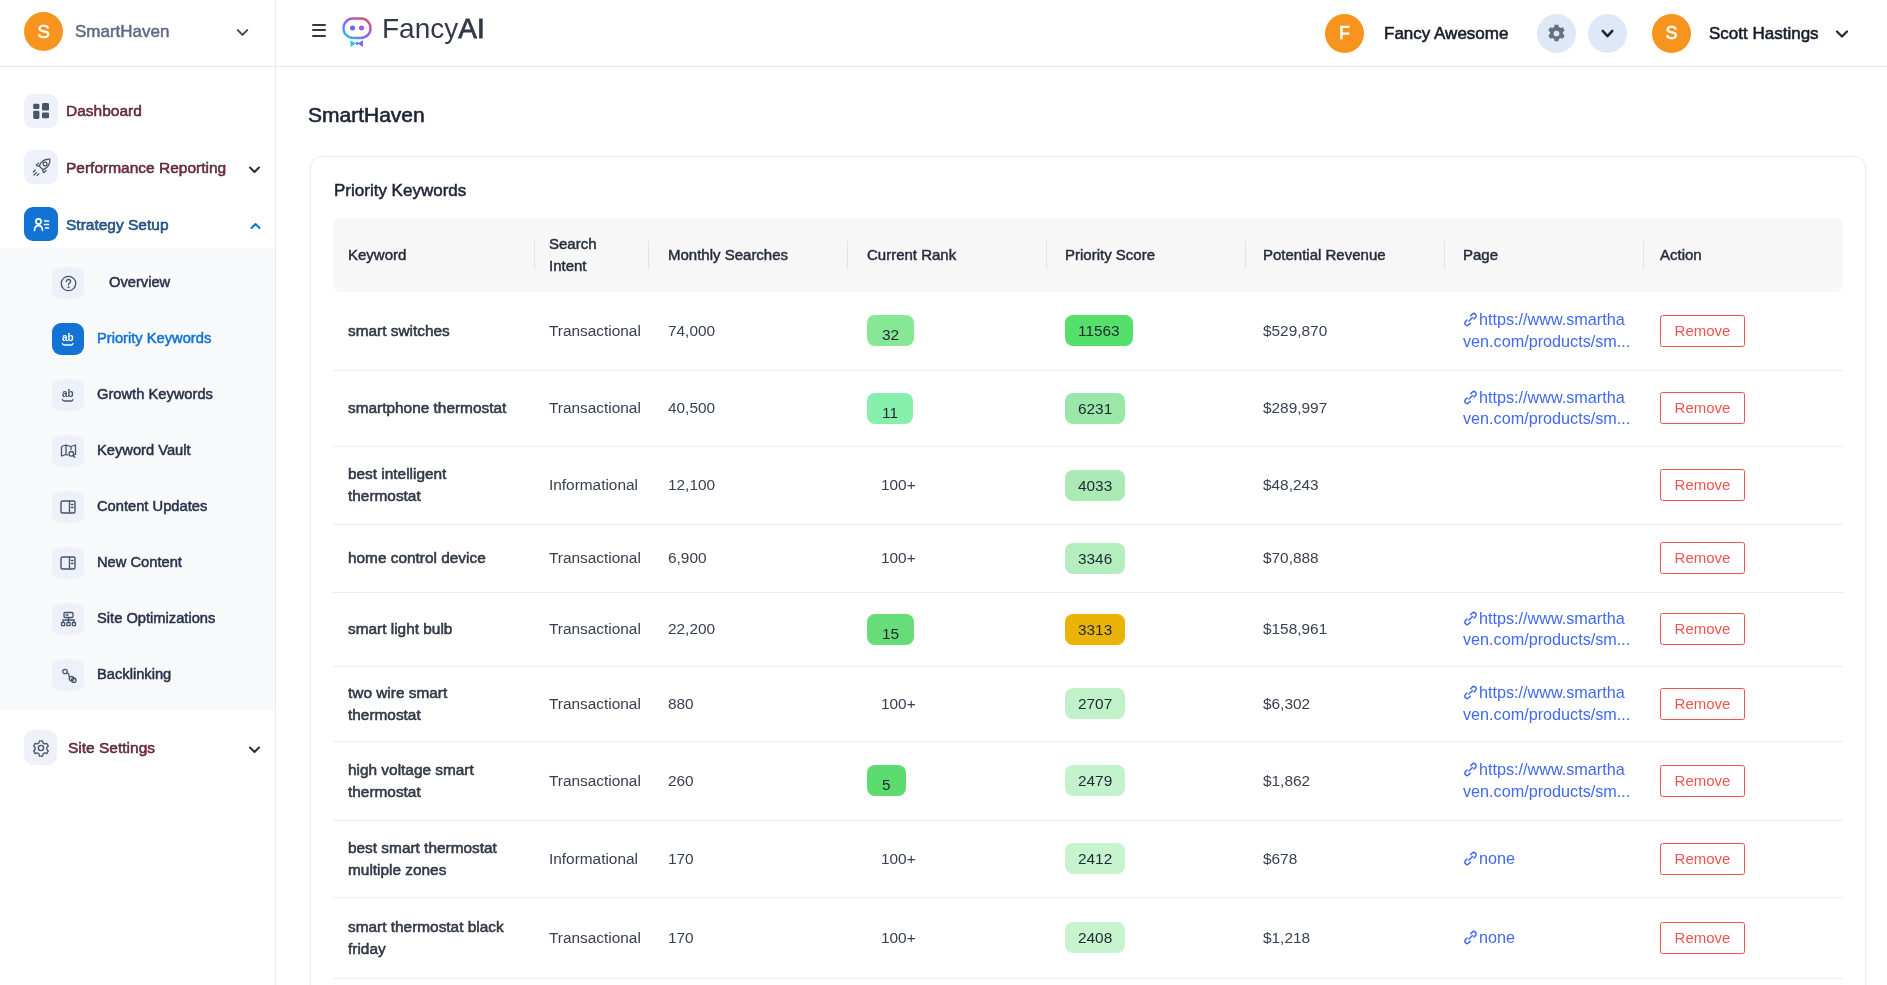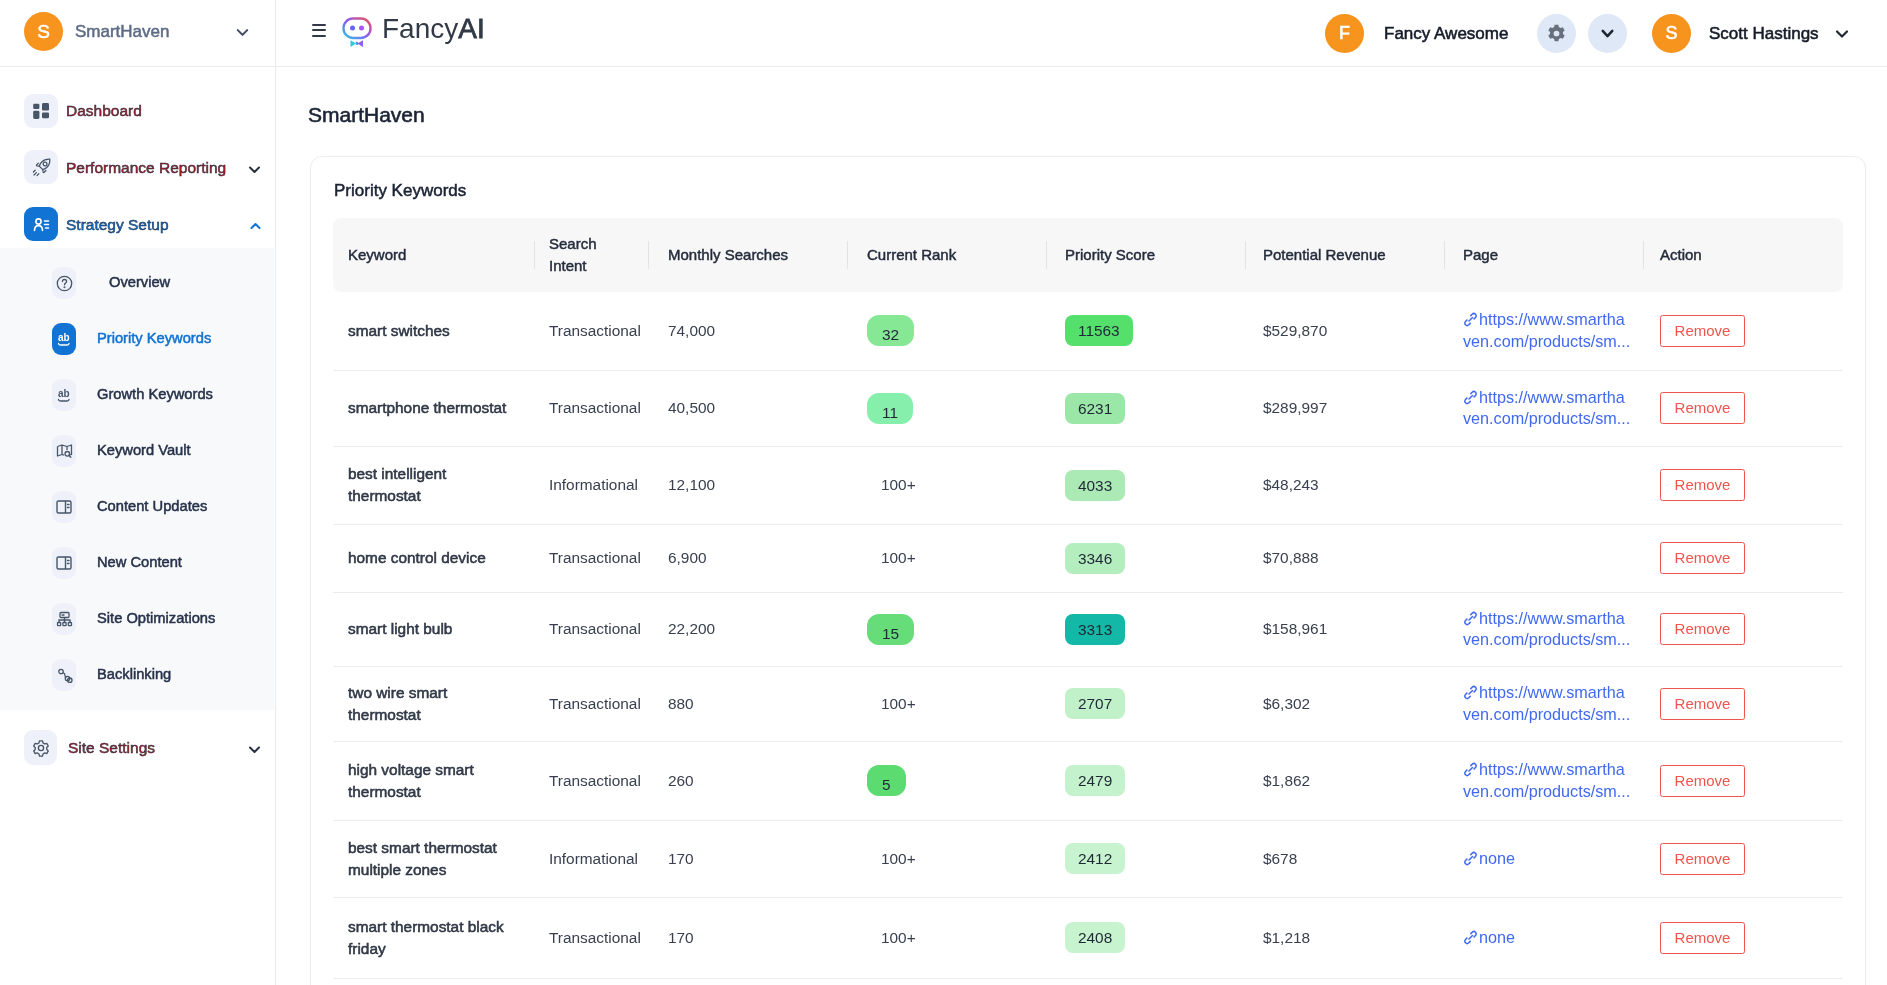--- a/index.html
+++ b/index.html
@@ -20,21 +20,21 @@
   
 
   .nav-item { position:absolute; left:0; width:275px; height:40px; }
   .icbox { position:absolute; left:24px; top:0; width:34px; height:34px; border-radius:9px;
     background:#eef1f9; display:flex; align-items:center; justify-content:center; }
   .icbox.blue { background:#1173d4; }
   .nav-label { position:absolute; left:66px; font-size:15.5px; -webkit-text-stroke:0.5px #1d2940; color:#b91c1c; }
   .sub-label { position:absolute; left:97px; font-size:14.7px; -webkit-text-stroke:0.5px #27324a; color:#27324a; }
   .sub-label.active { color:#1173d4; -webkit-text-stroke:0.5px #1173d4; }
   .subbg { position:absolute; left:0; top:248px; width:274px; height:462px; background:#f8f9fb; }
-  .sub-icbox { position:absolute; left:52px; width:24px; height:32px; border-radius:9px;
+  .sub-icbox { position:absolute; left:52px; width:32px; height:32px; border-radius:9px;
     background:#eef1f9; display:flex; align-items:center; justify-content:center; }
   .sub-icbox.blue { background:#1173d4; }
 
   
   .tophead { position:absolute; left:276px; top:0; width:1611px; height:67px;
     background:#fff; border-bottom:1px solid #e9eaee; }
   .hamb { position:absolute; left:312px; top:24px; width:14px; }
   .hamb div { height:2px; background:#333a47; margin-bottom:3.4px; border-radius:1px; }
   .logo { position:absolute; left:342px; top:17px; }
   .logotext { position:absolute; left:382px; top:13px; font-size:28px; color:#333a47; }
@@ -61,21 +61,21 @@
   .c2 { padding-left:15px; }
   .c3 { padding-left:20px; }
   .c4 { padding-left:20px; }
   .c5 { padding-left:19px; }
   .c6 { padding-left:18px; }
   .c7 { padding-left:19px; }
   .c8 { padding-left:17px; }
   .rank100 { padding-left:14px; display:inline-block; }
   .badge { display:inline-block; height:31px; line-height:31px; border-radius:8px;
     padding:0 13px; font-size:15.4px; color:#1f2835; }
-  .badge.rank { padding:4px 15px;border-radius:12px; }
+  .badge.rank { padding:4px 15px; }
   .rmv { display:inline-block; width:85px; height:32px; line-height:30px; text-align:center;
     border:1px solid #f0544e; border-radius:2.5px; color:#f0544e; font-size:15px; background:#fff; }
   .plink { color:#4169f0; font-size:16.2px; line-height:21.5px; }
   .plink svg { vertical-align:-2px; margin-right:1px; }
   .hsep th { position:relative; }
   .hsep th:not(:first-child):before { content:""; position:absolute; left:0; top:23px; height:28px; width:1px; background:#e2e3e7; }
 </style>
 </head>
 <body>
 <div class="page">
@@ -371,21 +371,21 @@
             <td class="c5"><span class="badge" style="background:#b4edbe;">3346</span></td>
             <td class="c6">$70,888</td>
             <td class="c7"></td>
             <td class="c8"><span class="rmv">Remove</span></td>
           </tr>
           <tr style="height:74px;">
             <td class="c1 kw">smart light bulb</td>
             <td class="c2">Transactional</td>
             <td class="c3">22,200</td>
             <td class="c4"><span class="badge rank" style="background:#66dd79;">15</span></td>
-            <td class="c5"><span class="badge" style="background:#14b8a6;">3313</span></td>
+            <td class="c5"><span class="badge" style="background:#eab308;">3313</span></td>
             <td class="c6">$158,961</td>
             <td class="c7">
                 <div class="plink"><svg width="15" height="15" viewBox="0 0 15 15" fill="none" stroke="#4169f0" stroke-width="1.5" stroke-linecap="round">
                     <path d="M6 9 L9.5 5.5 M7.8 3.6 l1.4-1.4 a2.33 2.33 0 0 1 3.3 3.3 l-1.4 1.4 M7.2 11.4 l-1.4 1.4 a2.33 2.33 0 0 1-3.3-3.3 l1.4-1.4"></path>
                   </svg>https://www.smartha<br>ven.com/products/sm...</div>
               </td>
             <td class="c8"><span class="rmv">Remove</span></td>
           </tr>
           <tr style="height:75px;">
             <td class="c1 kw">two wire smart<br>thermostat</td>

